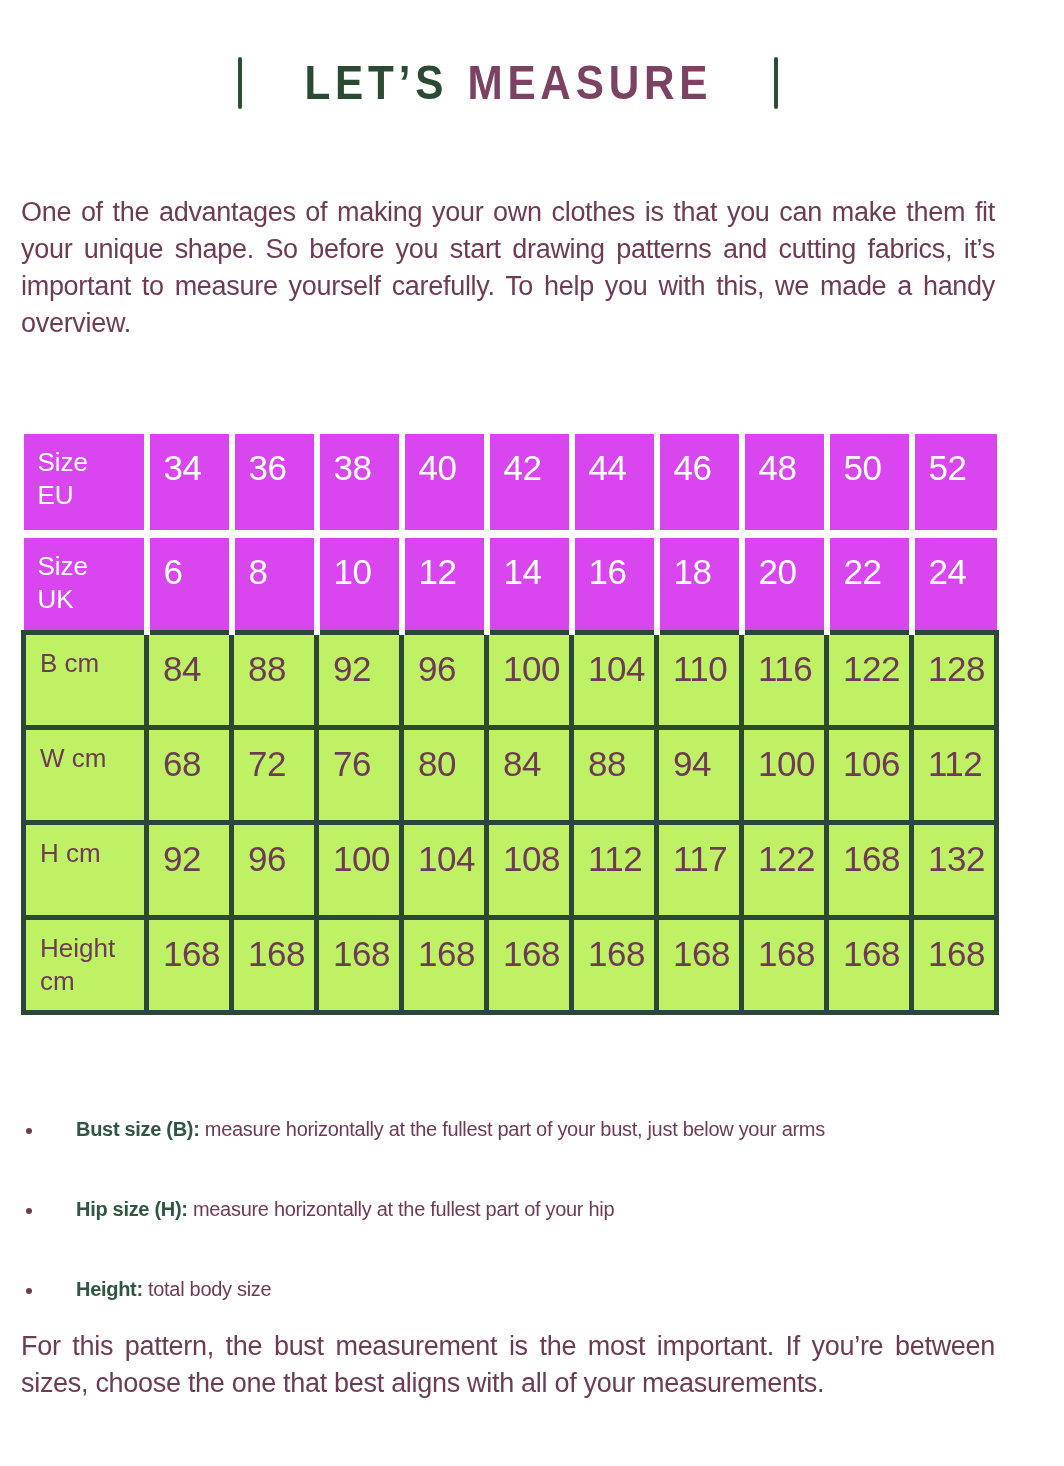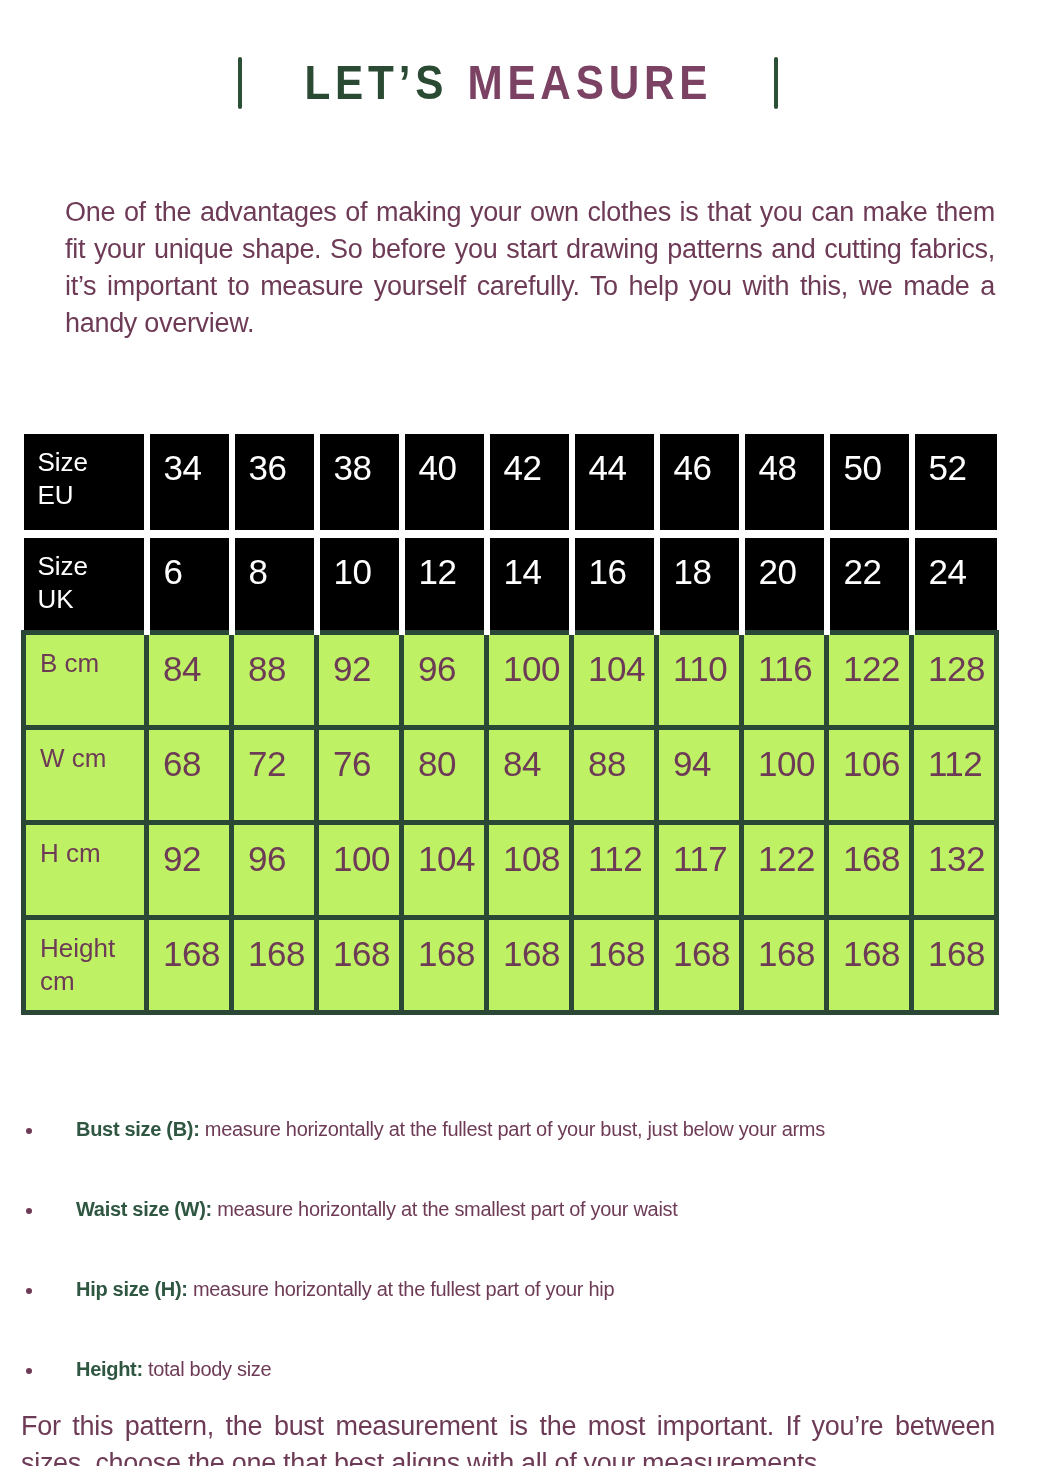--- a/index.html
+++ b/index.html
@@ -40,21 +40,21 @@
 
   
   .para {
     color: #6e3b56;
     font-size: 27px;
     line-height: 37px;
     letter-spacing: -0.3px;
     text-align: justify;
     margin: 0;
   }
-  .intro   { margin-top: 82px; margin-left: 44px; }
+  .intro   { margin-top: 82px; }
   .closing { margin-top: 23px; }
 
   
   table.size-table {
     margin-top: 92px;
     border-collapse: collapse;
     table-layout: fixed;
     width: 973px;
   }
   .size-table col.label-col { width: 123px; }
@@ -64,21 +64,21 @@
     vertical-align: top;
     text-align: left;
     padding: 12px 0 0 14px;
     font-weight: 400;
     line-height: 1.25;
     overflow: hidden;
   }
 
   
   .size-table thead th, .size-table thead td {
-    background: #000000;
+    background: #d946ef;
     color: #ffffff;
     border: 0 solid #ffffff;
     border-right-width: 6px;
   }
   .size-table thead tr.hrow-1 th,
   .size-table thead tr.hrow-1 td { border-bottom-width: 8px; height: 84px; }
   .size-table thead tr.hrow-2 th,
   .size-table thead tr.hrow-2 td { height: 80px; }
   .size-table thead th:last-child,
   .size-table thead td:last-child { border-right-width: 0; }
@@ -230,20 +230,19 @@
           <td class="num">168</td>
           <td class="num">168</td>
           <td class="num">168</td>
           <td class="num">168</td>
         </tr>
       </tbody>
   </table>
 
   <ul class="bullets">
       <li><span class="lead">Bust size (B):</span><span class="def-text"> measure horizontally at the fullest part of your bust, just below your arms</span></li>
-      <li><span class="lead">Waist size (W):</span><span class="def-text"> measure horizontally at the smallest part of your waist</span></li>
       <li><span class="lead">Hip size (H):</span><span class="def-text"> measure horizontally at the fullest part of your hip</span></li>
       <li><span class="lead">Height:</span><span class="def-text"> total body size</span></li>
     </ul>
 
   <p class="para closing">For this pattern, the bust measurement is the most important. If you’re between sizes, choose the one that best aligns with all of your measurements.</p>
 
 </div>
 
 </body></html>

